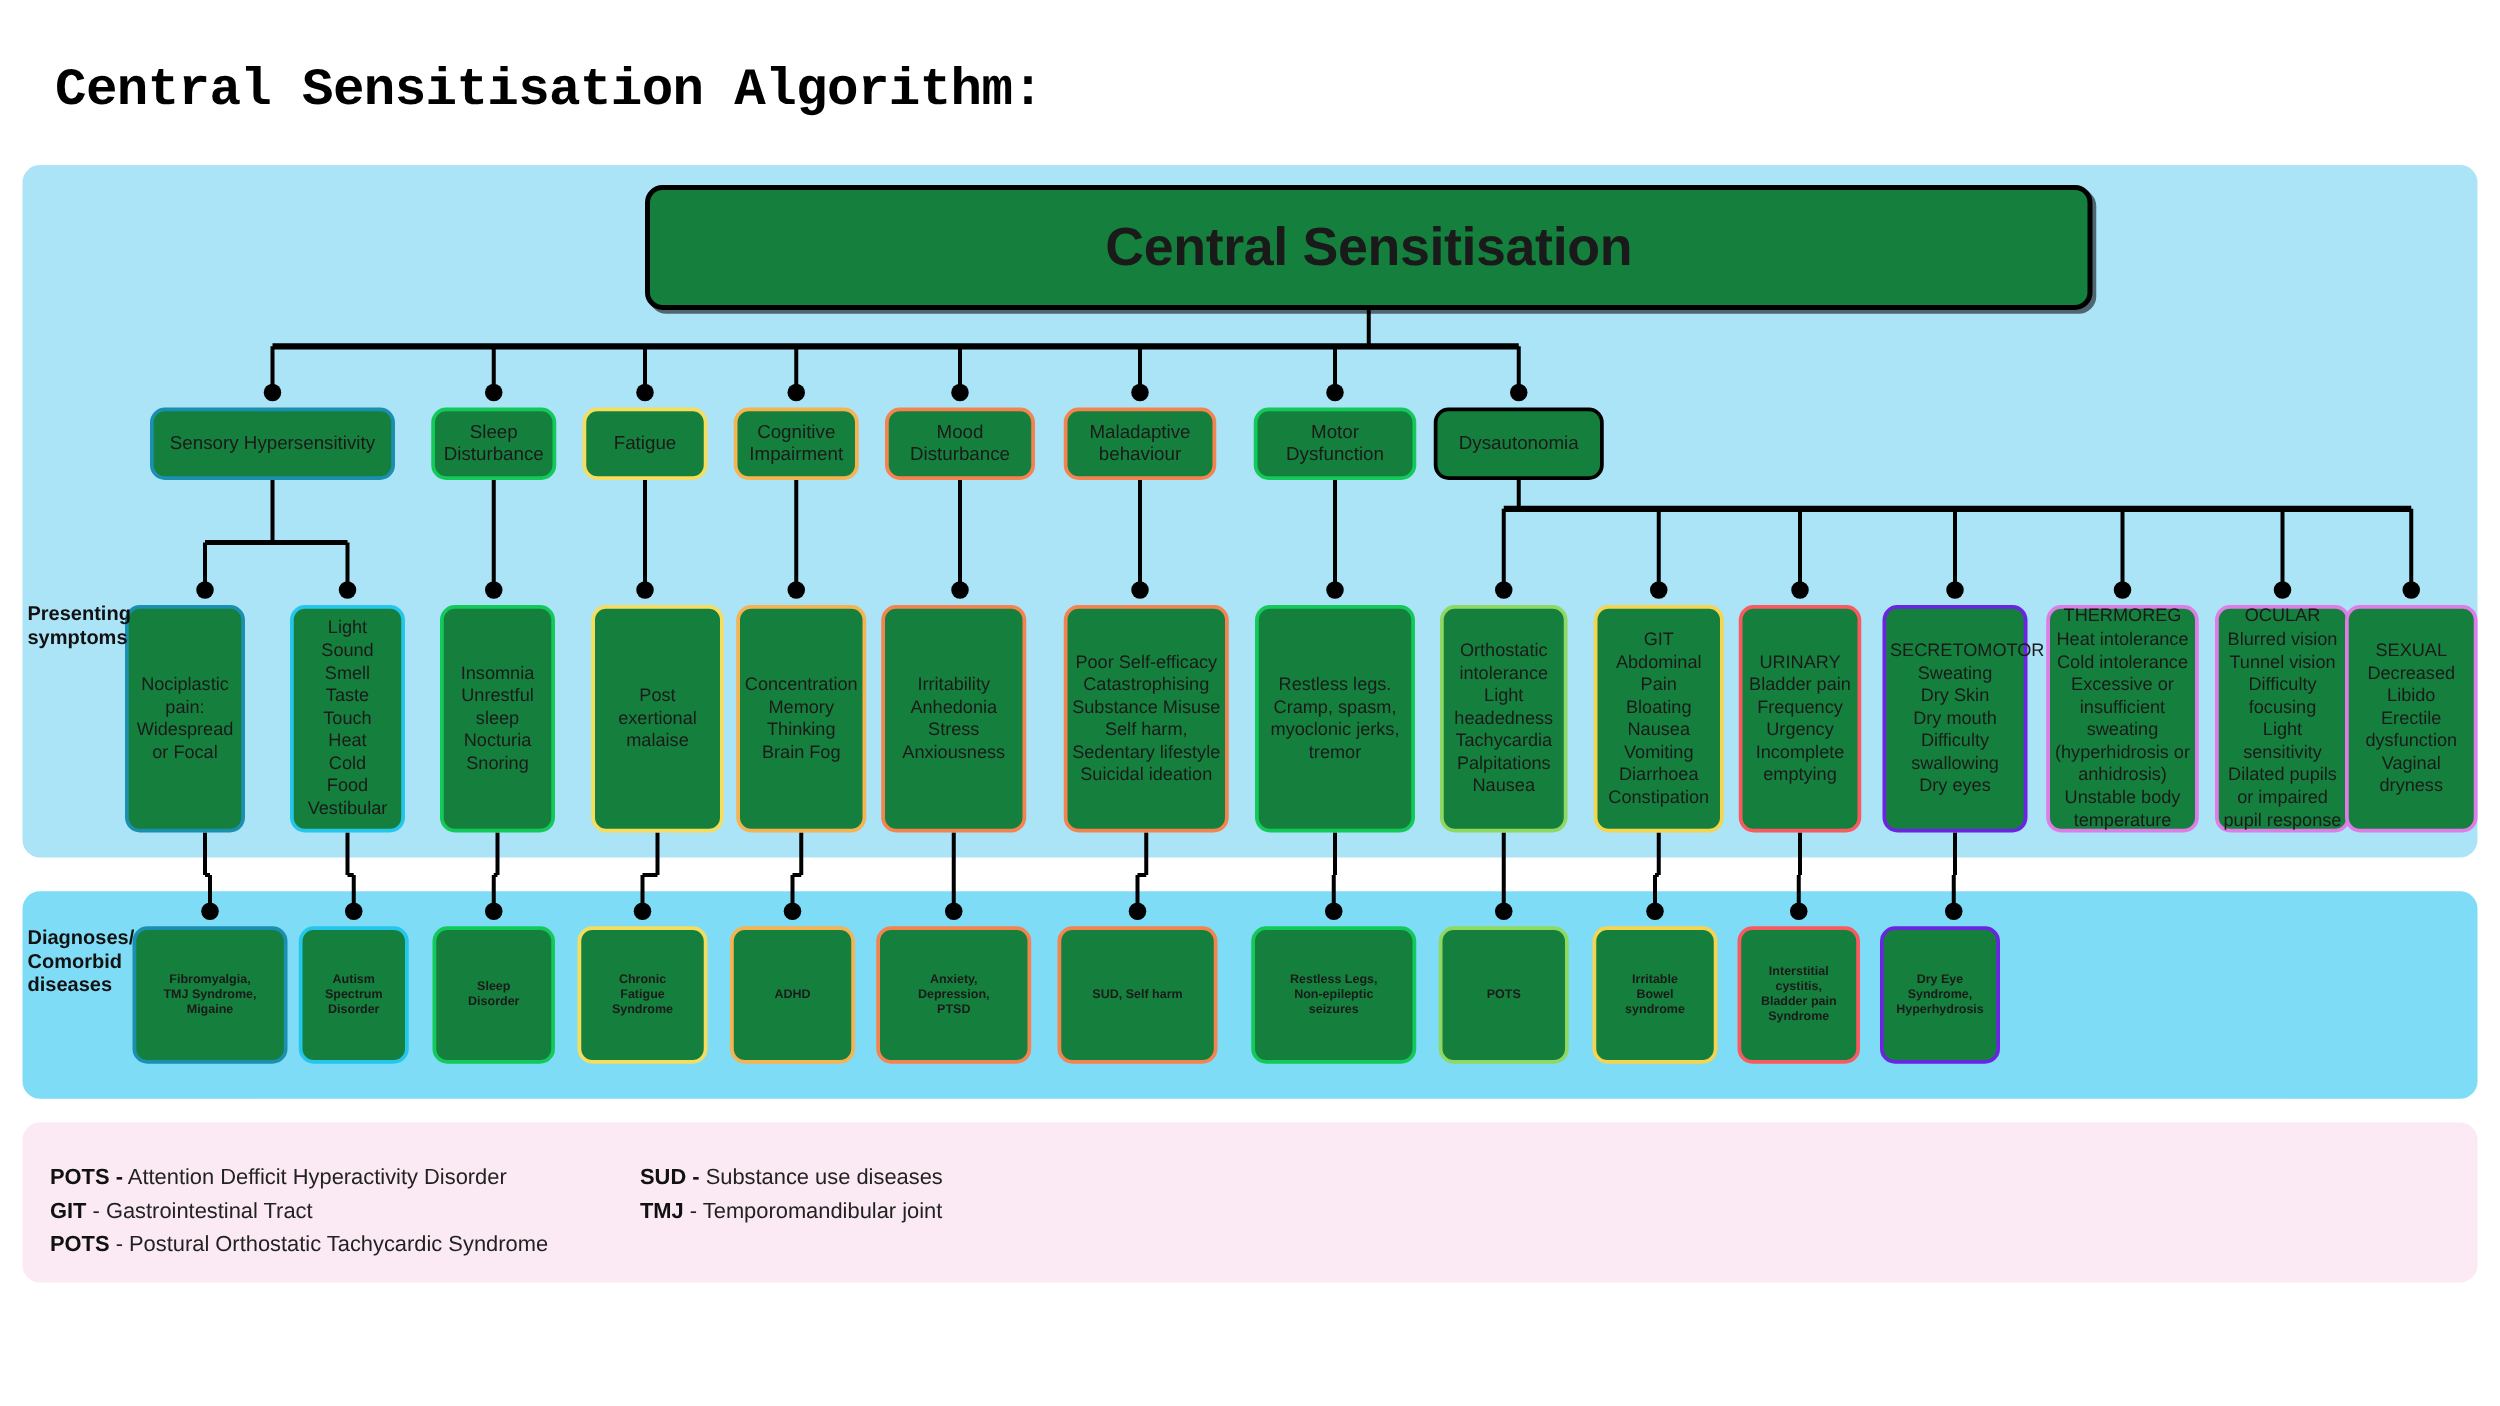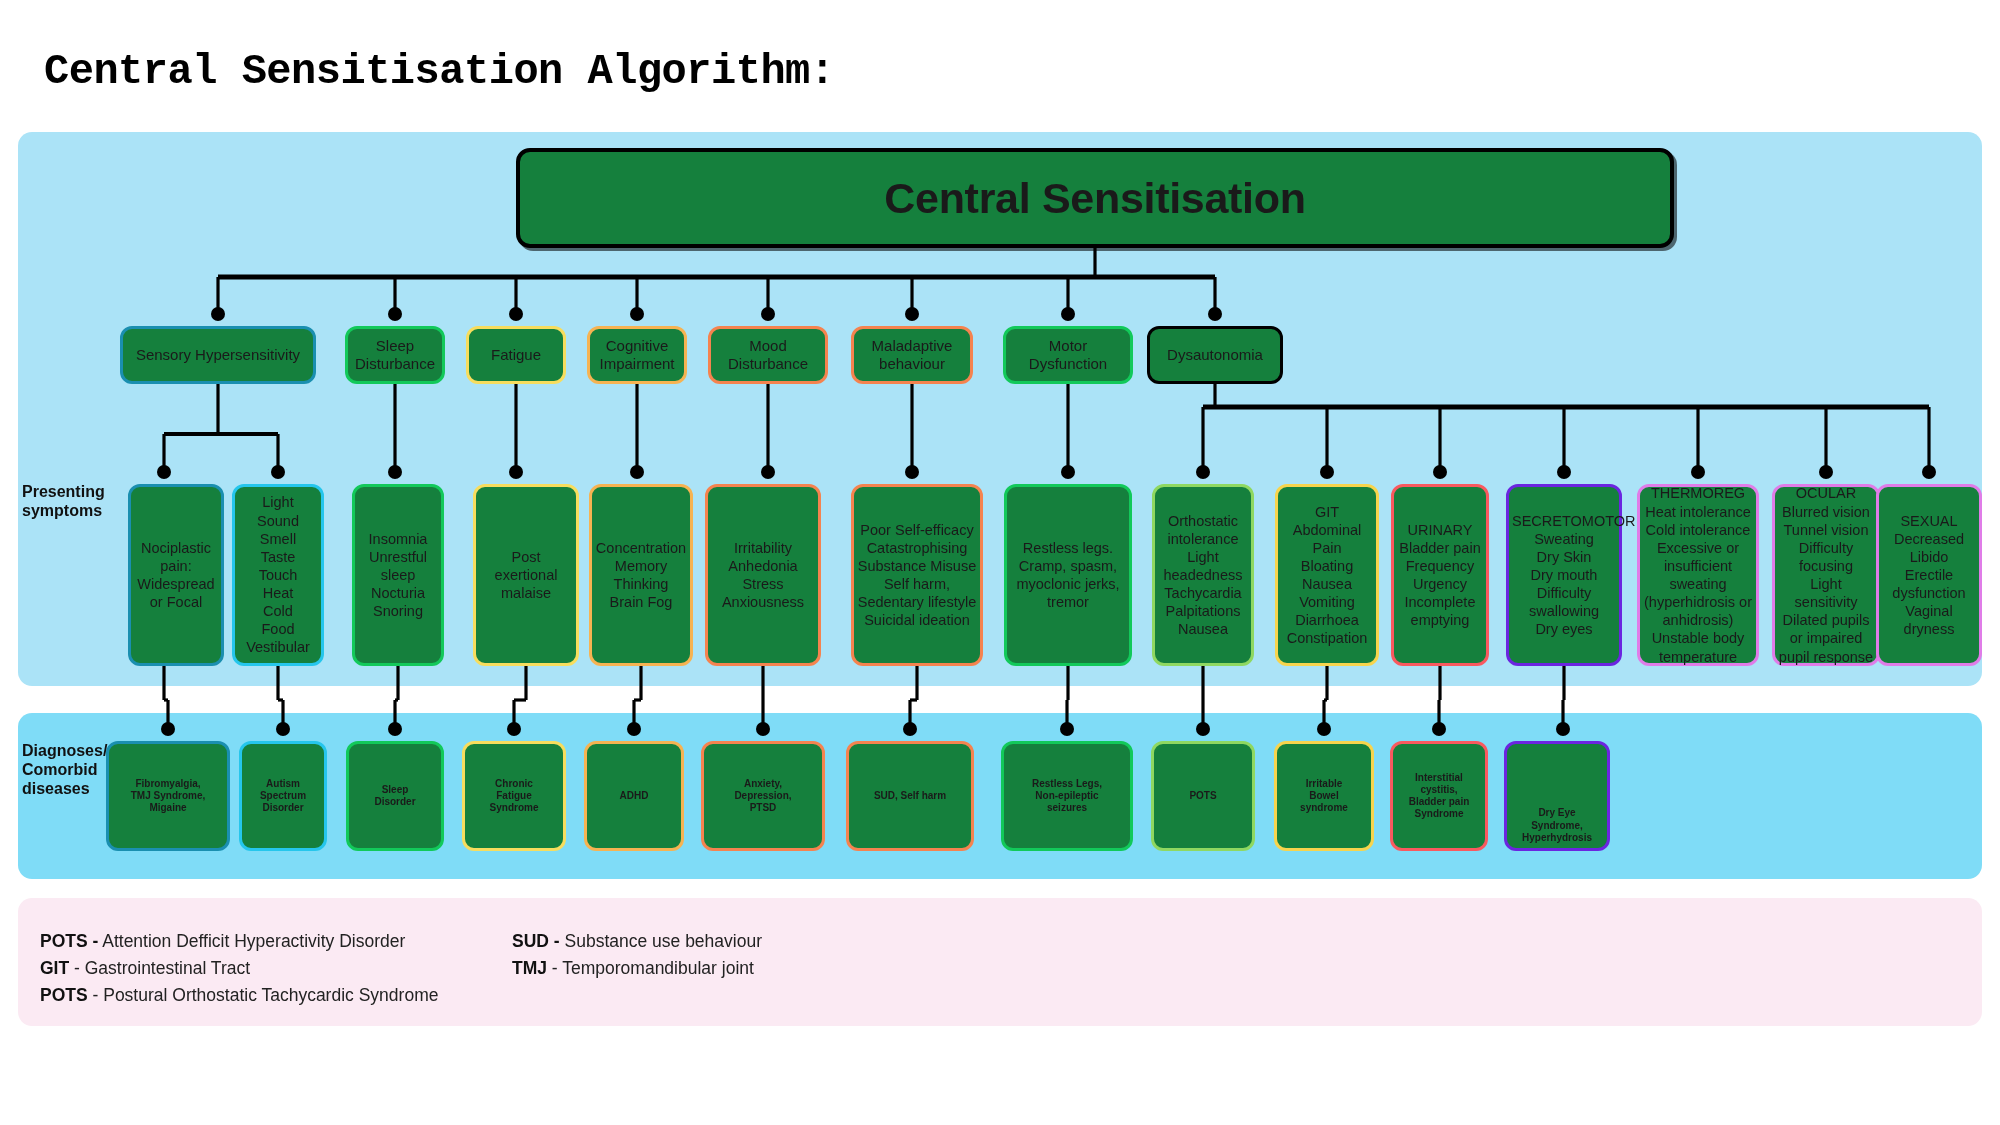--- a/index.html
+++ b/index.html
@@ -223,21 +223,21 @@
 behaviour</span>
       </div>
       <div class="box box-cat" style="left: 1003px; width: 130px; border-color: rgb(18, 201, 90);">
         <span class="txt">Motor Dysfunction</span>
       </div>
       <div class="box box-cat" style="left: 1147px; width: 136px; border-color: rgb(0, 0, 0);">
         <span class="txt">Dysautonomia</span>
       </div>
     </div>
   <div id="sym-layer">
-      <div class="box box-sym" style="left: 128px; width: 96px; border-color: rgb(26, 143, 176);">
+      <div class="box box-sym" style="left: 100px; width: 96px; border-color: rgb(26, 143, 176);">
         <span class="txt">Nociplastic
 pain:
 Widespread
 or Focal</span>
       </div>
       <div class="box box-sym" style="left: 232px; width: 92px; border-color: rgb(37, 198, 236);">
         <span class="txt">Light
 Sound
 Smell
 Taste
@@ -397,36 +397,36 @@
         <span class="txt">Irritable
 Bowel
 syndrome</span>
       </div>
       <div class="box box-dx" style="left: 1390px; width: 98px; border-color: rgb(249, 89, 95);">
         <span class="txt">Interstitial
 cystitis,
 Bladder pain
 Syndrome</span>
       </div>
-      <div class="box box-dx" style="left: 1504px; width: 106px; border-color: rgb(107, 37, 224); align-items: flex-end;">
+      <div class="box box-dx" style="left: 1504px; width: 96px; border-color: rgb(107, 37, 224);">
         <span class="txt">Dry Eye
 Syndrome,
 Hyperhydrosis</span>
       </div>
     </div>
 
   <div class="row-label row-label-symptoms">Presenting
 symptoms</div>
   <div class="row-label row-label-diagnoses">Diagnoses/
 Comorbid
 diseases</div>
 
   <div class="legend-col legend-col-1" id="legend-1">
       <div class="legend-row"><span class="legend-abbr">POTS -</span><span> Attention Defficit Hyperactivity Disorder</span></div>
       <div class="legend-row"><span class="legend-abbr">GIT</span><span> - Gastrointestinal Tract</span></div>
       <div class="legend-row"><span class="legend-abbr">POTS</span><span> - Postural Orthostatic Tachycardic Syndrome</span></div>
     </div>
   <div class="legend-col legend-col-2" id="legend-2">
-      <div class="legend-row"><span class="legend-abbr">SUD -</span><span> Substance use behaviour</span></div>
+      <div class="legend-row"><span class="legend-abbr">SUD -</span><span> Substance use diseases</span></div>
       <div class="legend-row"><span class="legend-abbr">TMJ</span><span> - Temporomandibular joint</span></div>
     </div>
 
 </div>
 
 </body></html>

